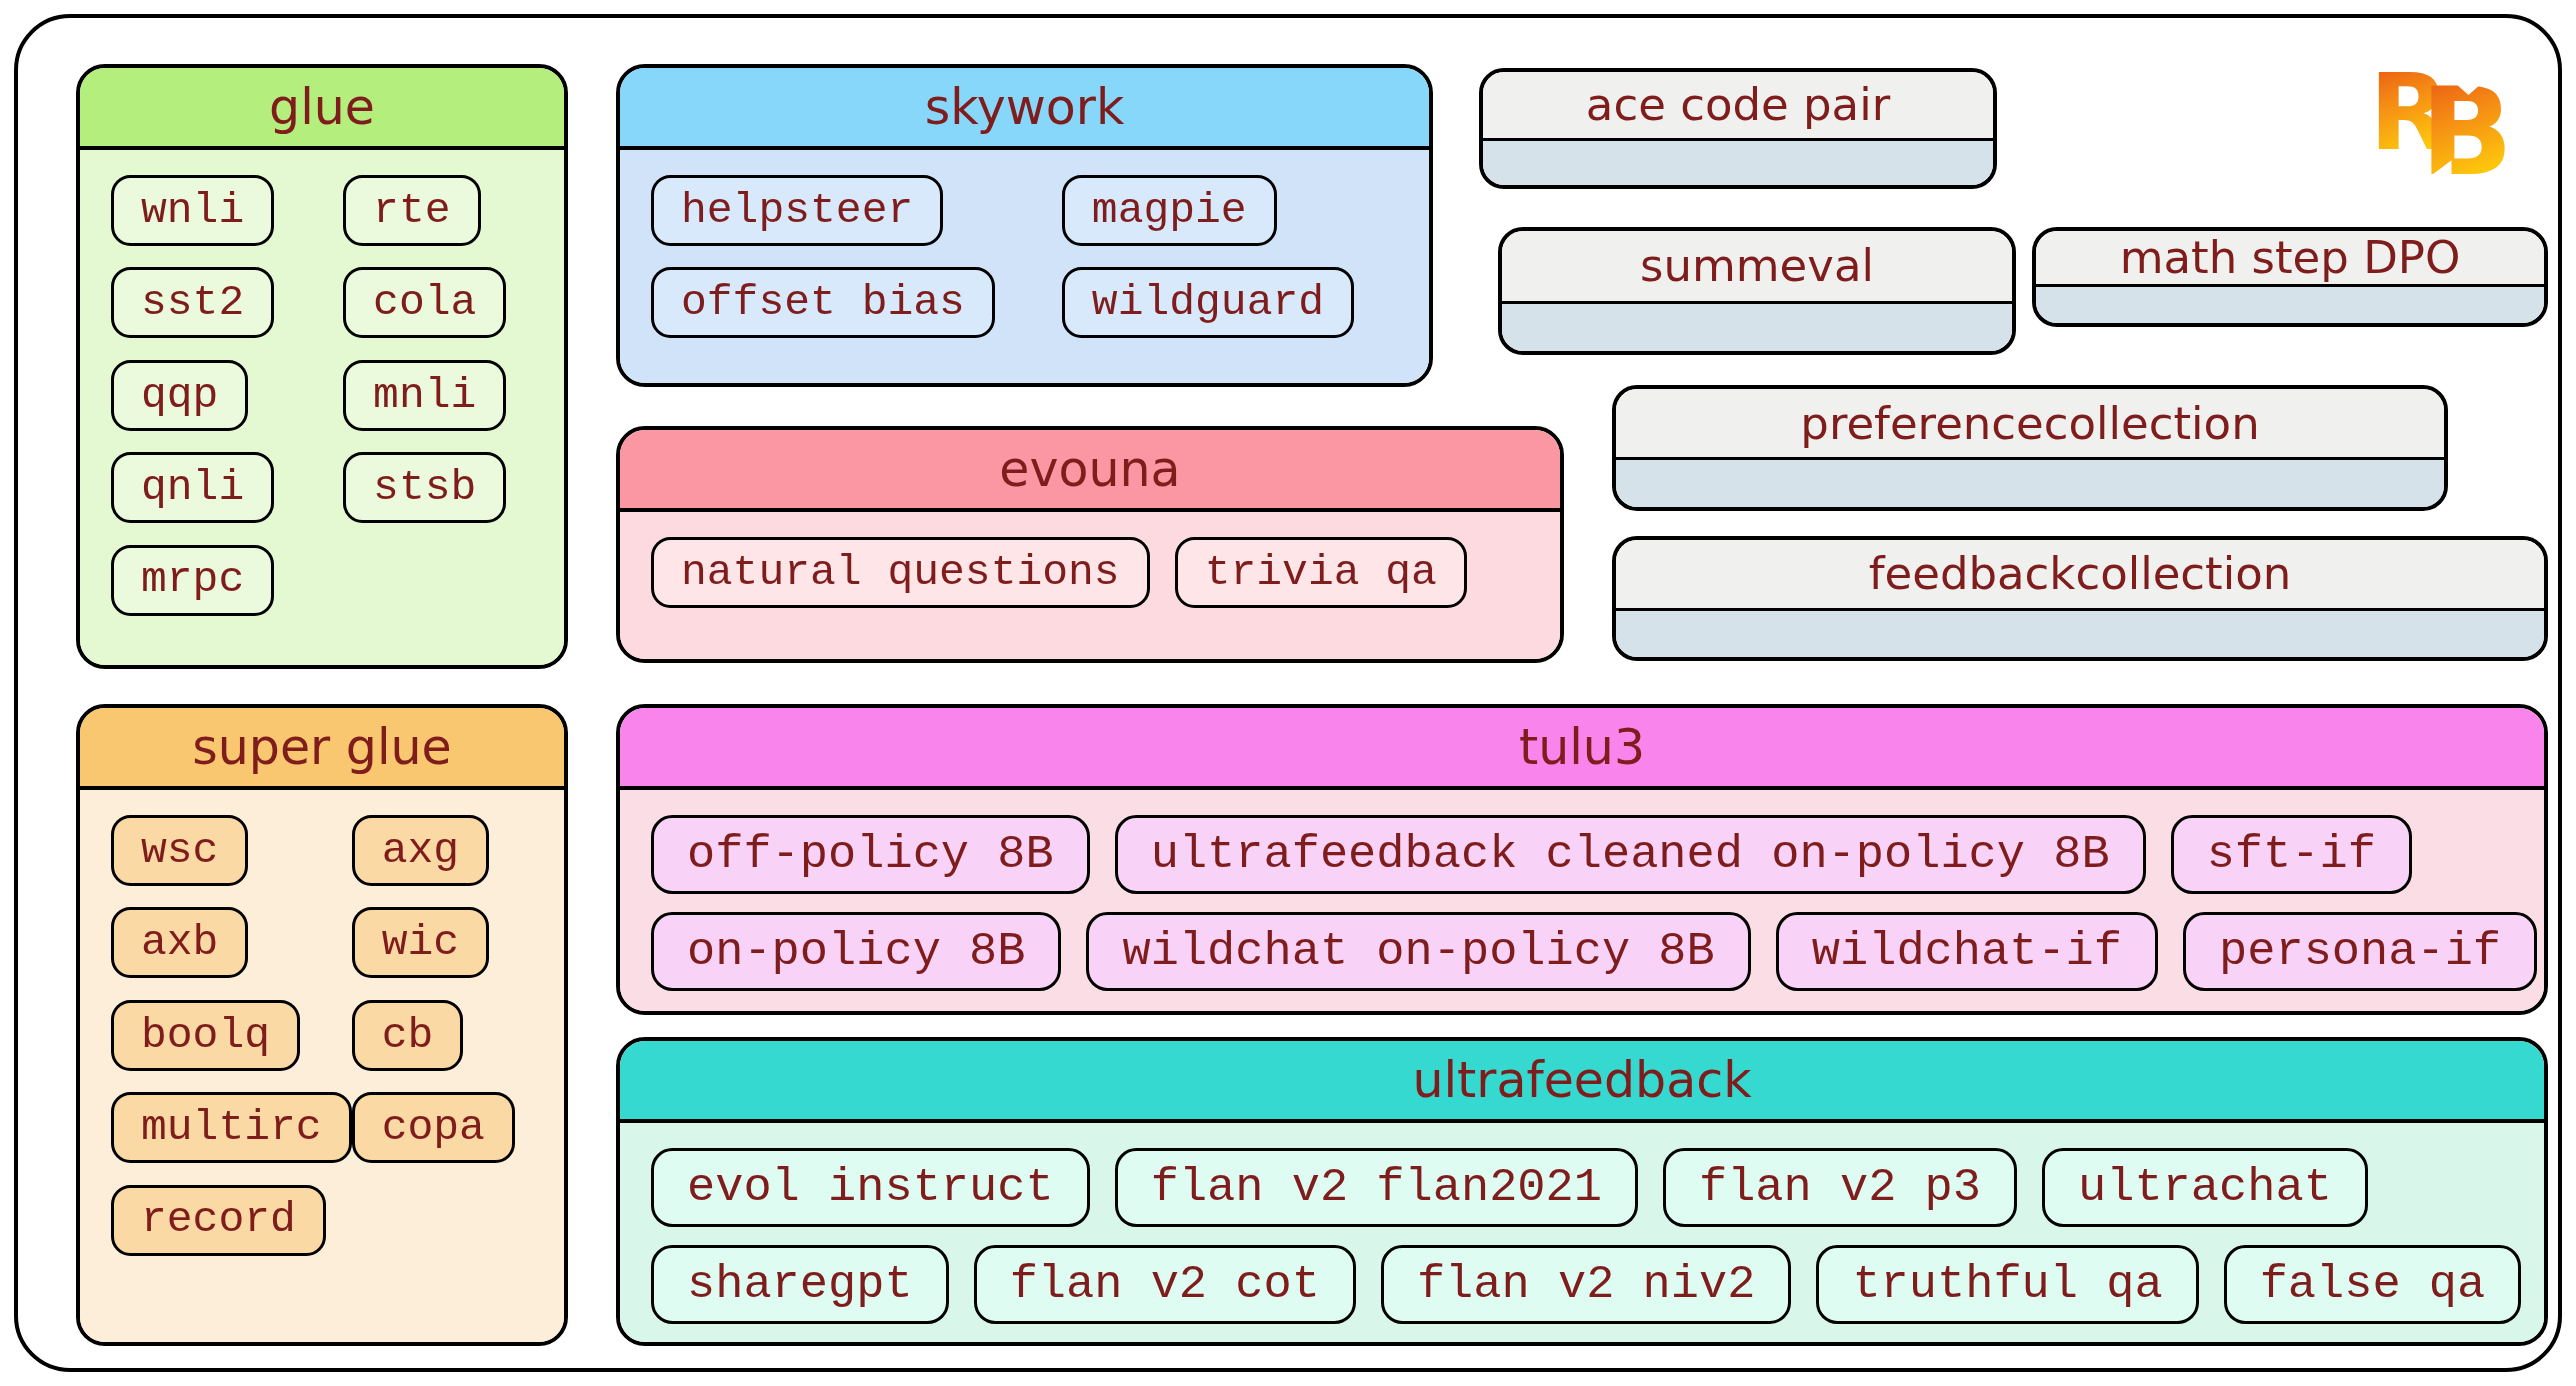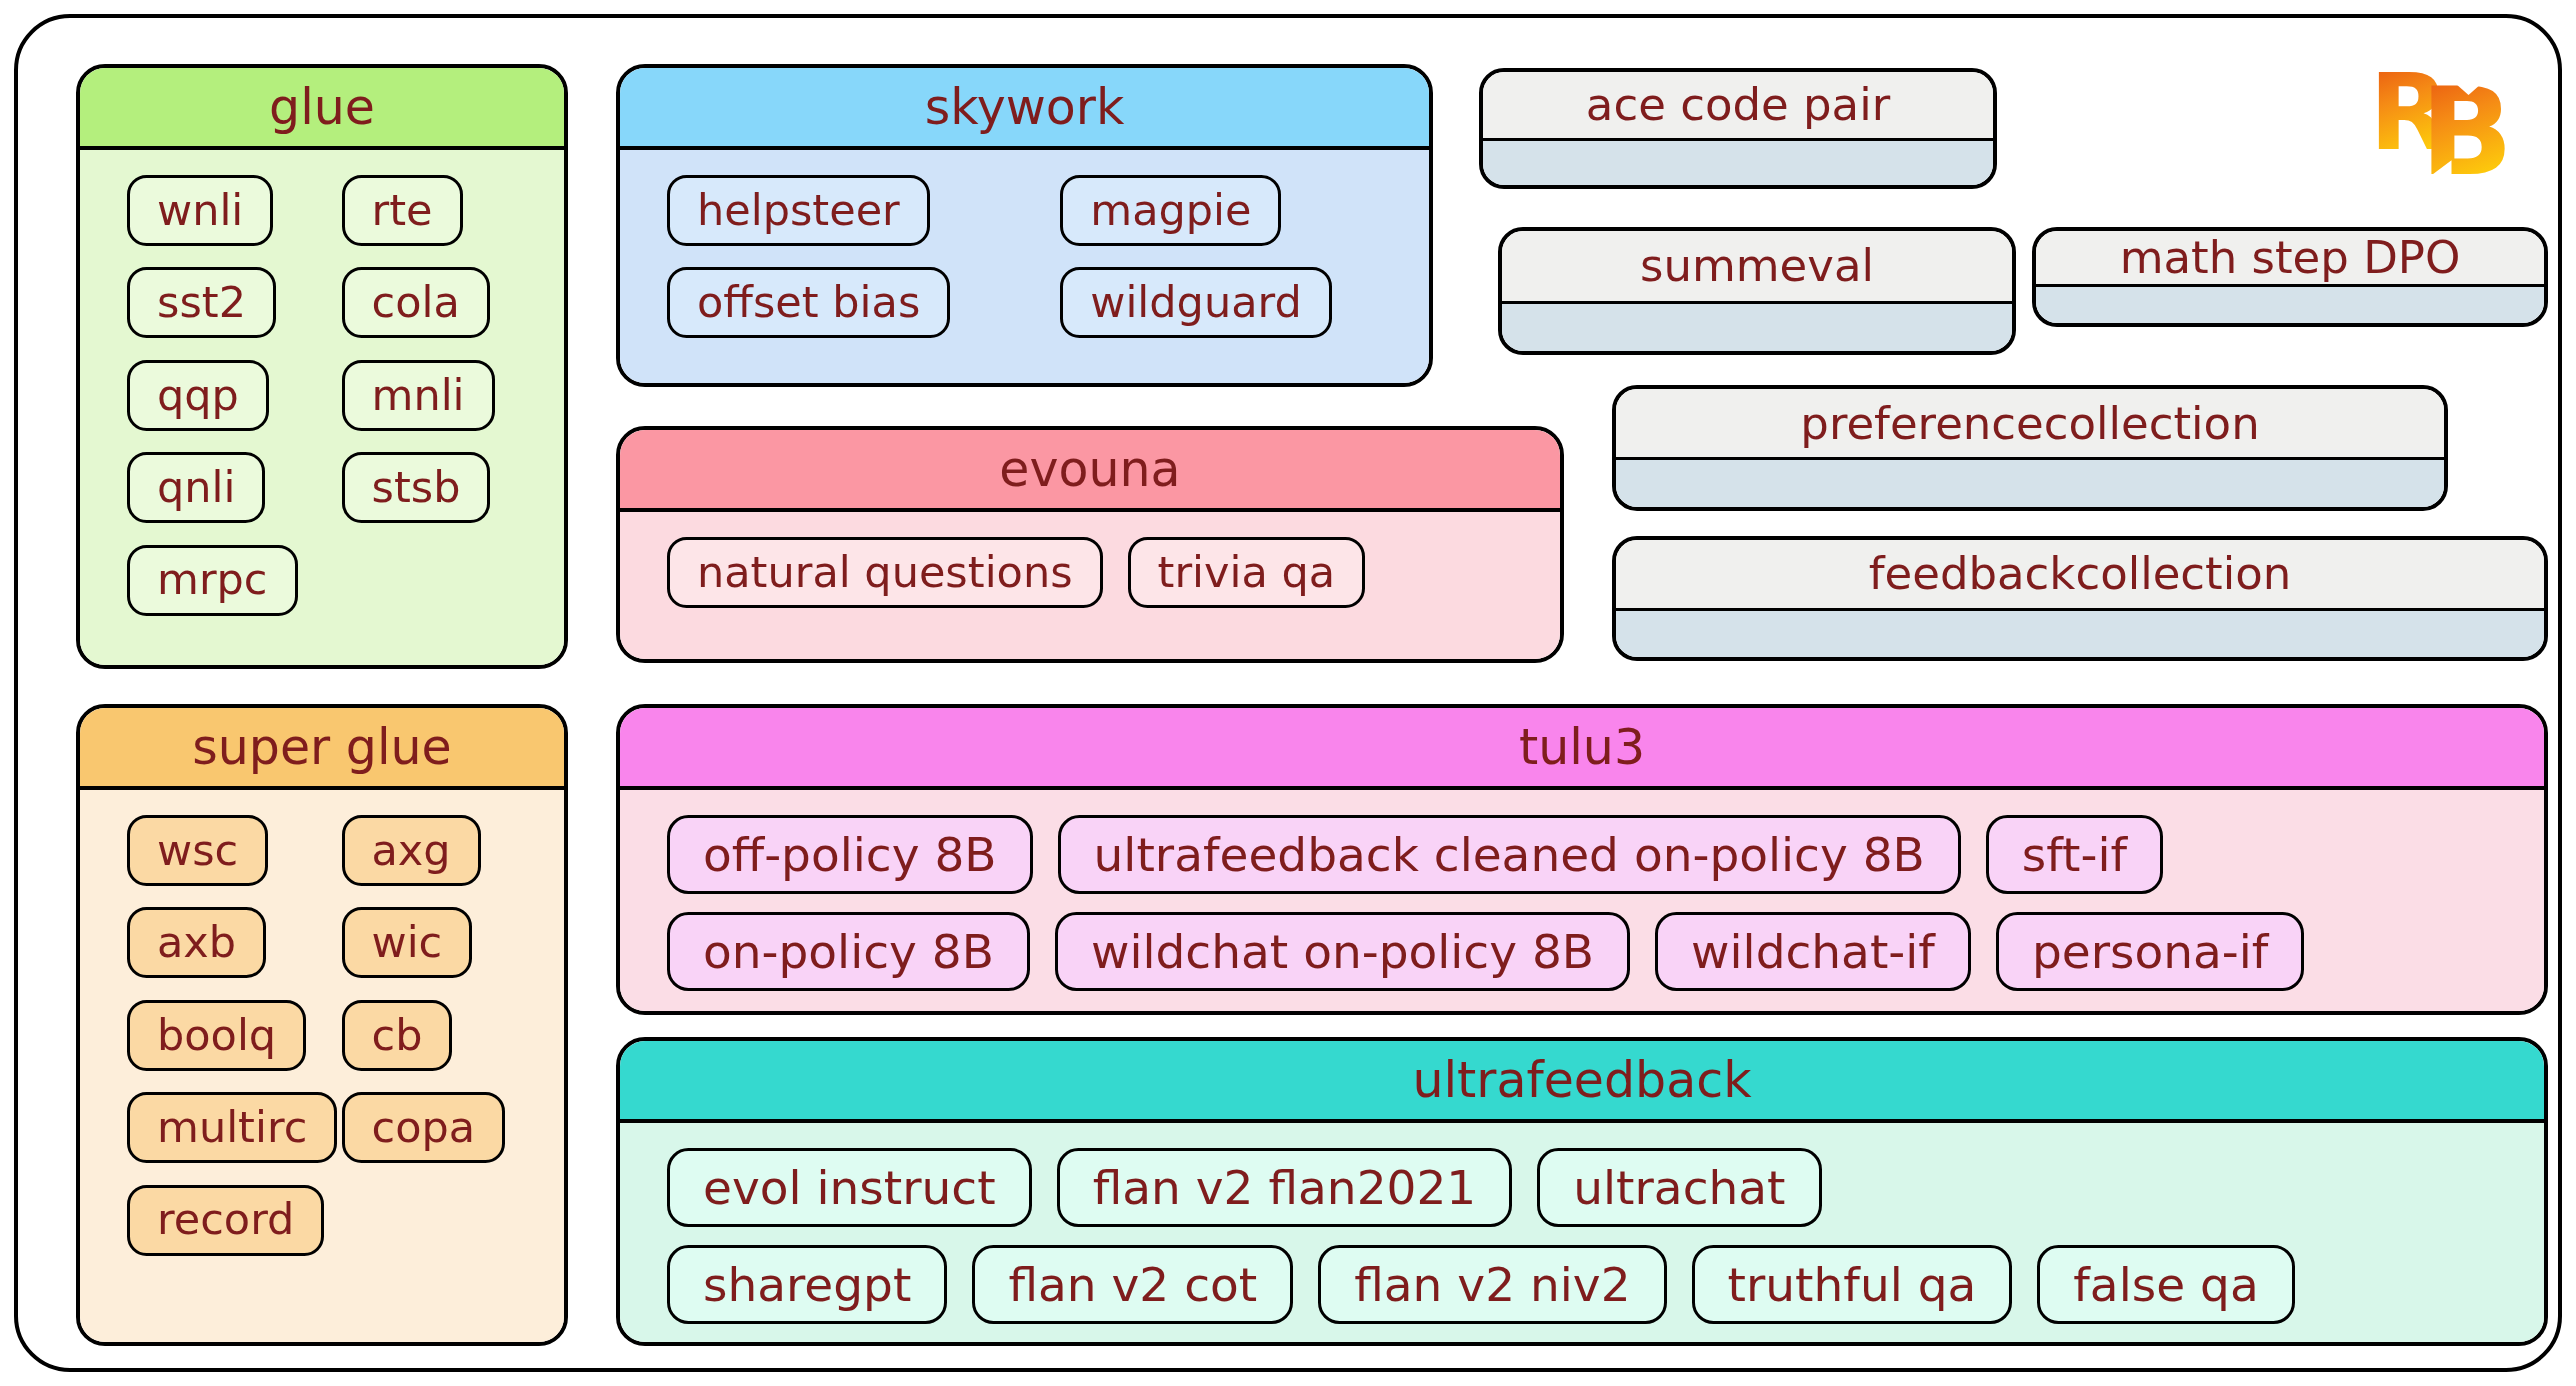--- a/index.html
+++ b/index.html
@@ -33,21 +33,22 @@
     border-bottom: 4.9px solid #000;
     display: flex;
     align-items: center;
     justify-content: center;
     font-size: 49px;
     line-height: 1;
   }
   .panel-body {
     flex: 1;
     box-sizing: border-box;
-    padding: 25px 47px;
+    padding: 25px 31px;
+    font-family: Liberation Mono, monospace;
   }
   .cols { display: flex; height: 100%; }
   .col  { display: flex; flex-direction: column; gap: 21.4px; align-items: flex-start; }
   .col-1 { flex: 0 0 55%; }
   .col-2 { flex: 1; }
   .rows { display: flex; flex-direction: column; gap: 17.5px; align-items: flex-start; }
   .row  { display: flex; gap: 25px; align-items: flex-start; }
   .chip {
     box-sizing: border-box;
     border: 3.9px solid #000;
@@ -221,20 +222,21 @@
     </div>
   </div>
 
   <div class="panel ultrafeedback">
     <div class="panel-header">ultrafeedback</div>
     <div class="panel-body">
       <div class="rows">
         <div class="row">
           <span class="chip chip-lg">evol instruct</span>
           <span class="chip chip-lg">flan v2 flan2021</span>
+          <span class="chip chip-lg">flan v2 p3</span>
           <span class="chip chip-lg">ultrachat</span>
         </div>
         <div class="row">
           <span class="chip chip-lg">sharegpt</span>
           <span class="chip chip-lg">flan v2 cot</span>
           <span class="chip chip-lg">flan v2 niv2</span>
           <span class="chip chip-lg">truthful qa</span>
           <span class="chip chip-lg">false qa</span>
         </div>
       </div>

